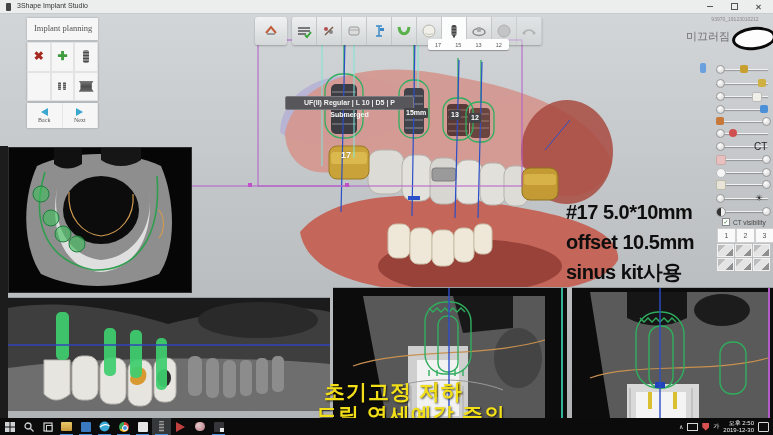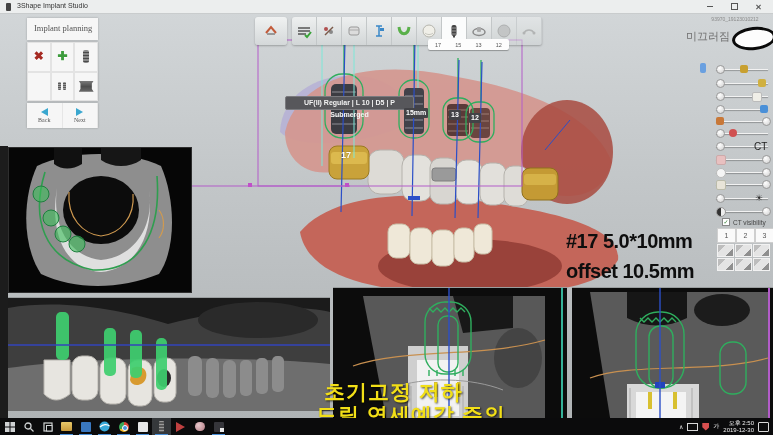--- a/index.html
+++ b/index.html
@@ -59,21 +59,21 @@
   .ctvis{left:722px;top:218px;display:flex;align-items:center;gap:3px;}
   .ctvis .chk{width:6px;height:6px;border:1px solid #888;background:#fff;font-size:6px;line-height:6px;color:#2a7a2a;text-align:center;}
   .ctvis span{font-size:6.5px;color:#444;}
   .viewbtns{left:717px;top:228px;display:flex;}
   .viewbtns div{width:17px;height:13px;background:#fafafa;border:0.5px solid #cfcfcf;font-size:7px;color:#555;display:flex;align-items:center;justify-content:center;}
   .thumbs{left:717px;top:244px;display:grid;grid-template-columns:repeat(3,17px);grid-template-rows:13px 13px;gap:1px;}
   .thumbs div{background:linear-gradient(135deg,#bdbdbd 0 30%,#e4e4e4 30% 70%,#8f8f8f 70%);border:1px solid #f2f2f2;}
   
   .panel{background:#0e0e0e;}
   
-  .note{left:566px;top:197px;font-weight:bold;color:#0e0e0e;font-size:20px;letter-spacing:-0.5px;line-height:30px;margin-top:29px;}
+  .note{left:566px;top:197px;font-weight:bold;color:#0e0e0e;font-size:20px;letter-spacing:-0.5px;line-height:30px;}
   .warn{font-weight:bold;color:#f2df17;font-size:21px;letter-spacing:1px;text-shadow:1px 1px 2px rgba(0,0,0,.7);}
   
   .taskbar{left:0;top:418px;width:773px;height:17px;background:#0b0b0c;display:flex;align-items:center;}
   .tk{width:19px;height:17px;display:flex;align-items:center;justify-content:center;position:relative;}
   .tk .ul{position:absolute;bottom:0;left:3px;width:13px;height:1.5px;background:#4a90d8;}
   .tk.active{background:#35383b;}
   .tray{position:absolute;right:4px;top:0;height:17px;display:flex;align-items:center;gap:4px;}
   .tray .txt{color:#e8e8e8;font-size:6px;}
   .clock{color:#eee;font-size:6px;text-align:right;line-height:7px;}
 </style>
@@ -476,20 +476,21 @@
       <rect x="76" y="104" width="4" height="17" fill="#d8c030"></rect>
       <rect x="101" y="104" width="4" height="17" fill="#d8c030"></rect>
       <line x1="88" y1="0" x2="88" y2="148" stroke="#2b4fc8" stroke-width="1.4"></line>
       <line x1="197" y1="0" x2="197" y2="148" stroke="#b35cc9" stroke-width="2"></line>
     </svg>
   </div>
 
   <div class="abs note">
     <div>#17 5.0*10mm</div>
     <div>offset 10.5mm</div>
+    <div>sinus kit사용</div>
   </div>
 
   <div class="abs warn" style="left:324px;top:378px">초기고정 저하</div>
   <div class="abs warn" style="left:316px;top:401px">드릴 연세예감 주의</div>
 
   <div class="abs taskbar">
     <div class="tk">
       <svg width="10" height="10">
           <rect x="0" y="0" width="4.5" height="4.5" fill="#cfd2d3"></rect>
           <rect x="5.5" y="0" width="4.5" height="4.5" fill="#cfd2d3"></rect>

